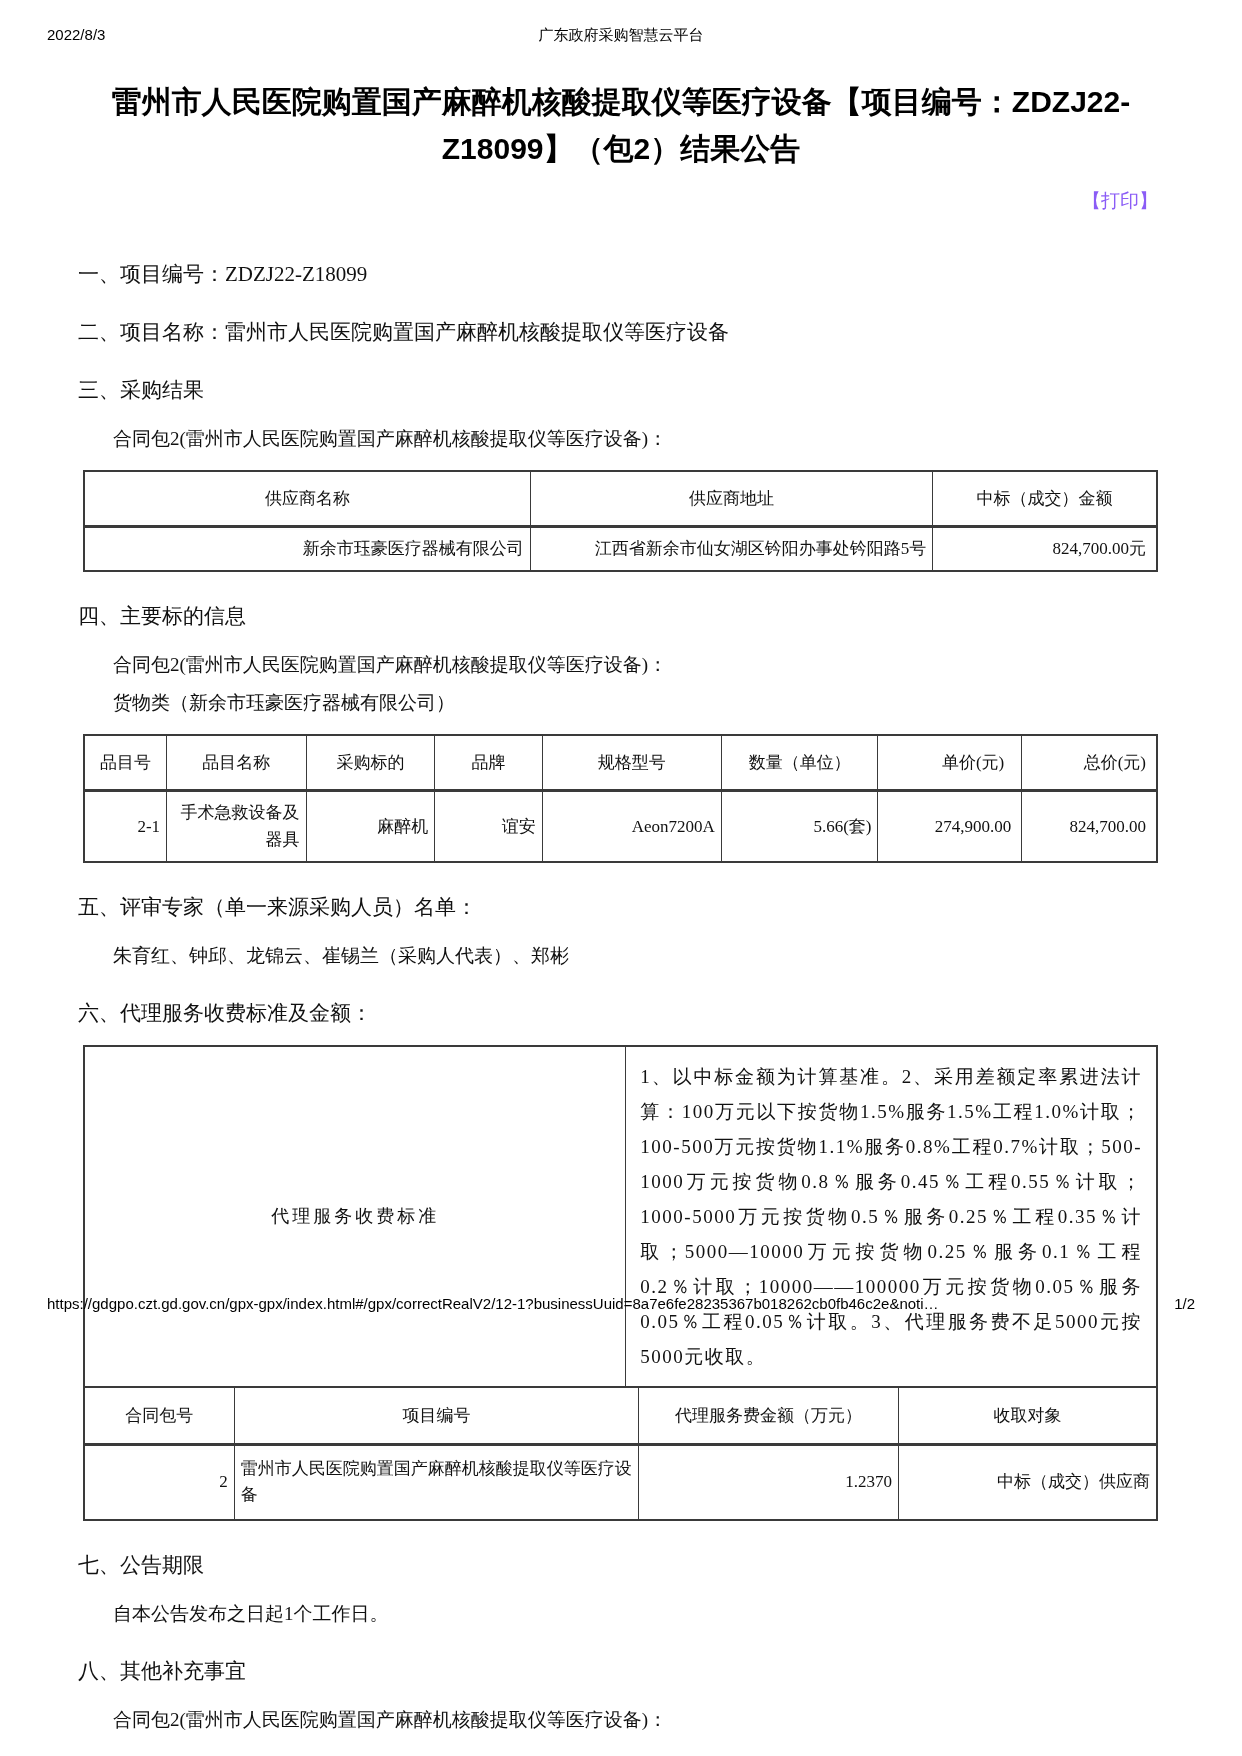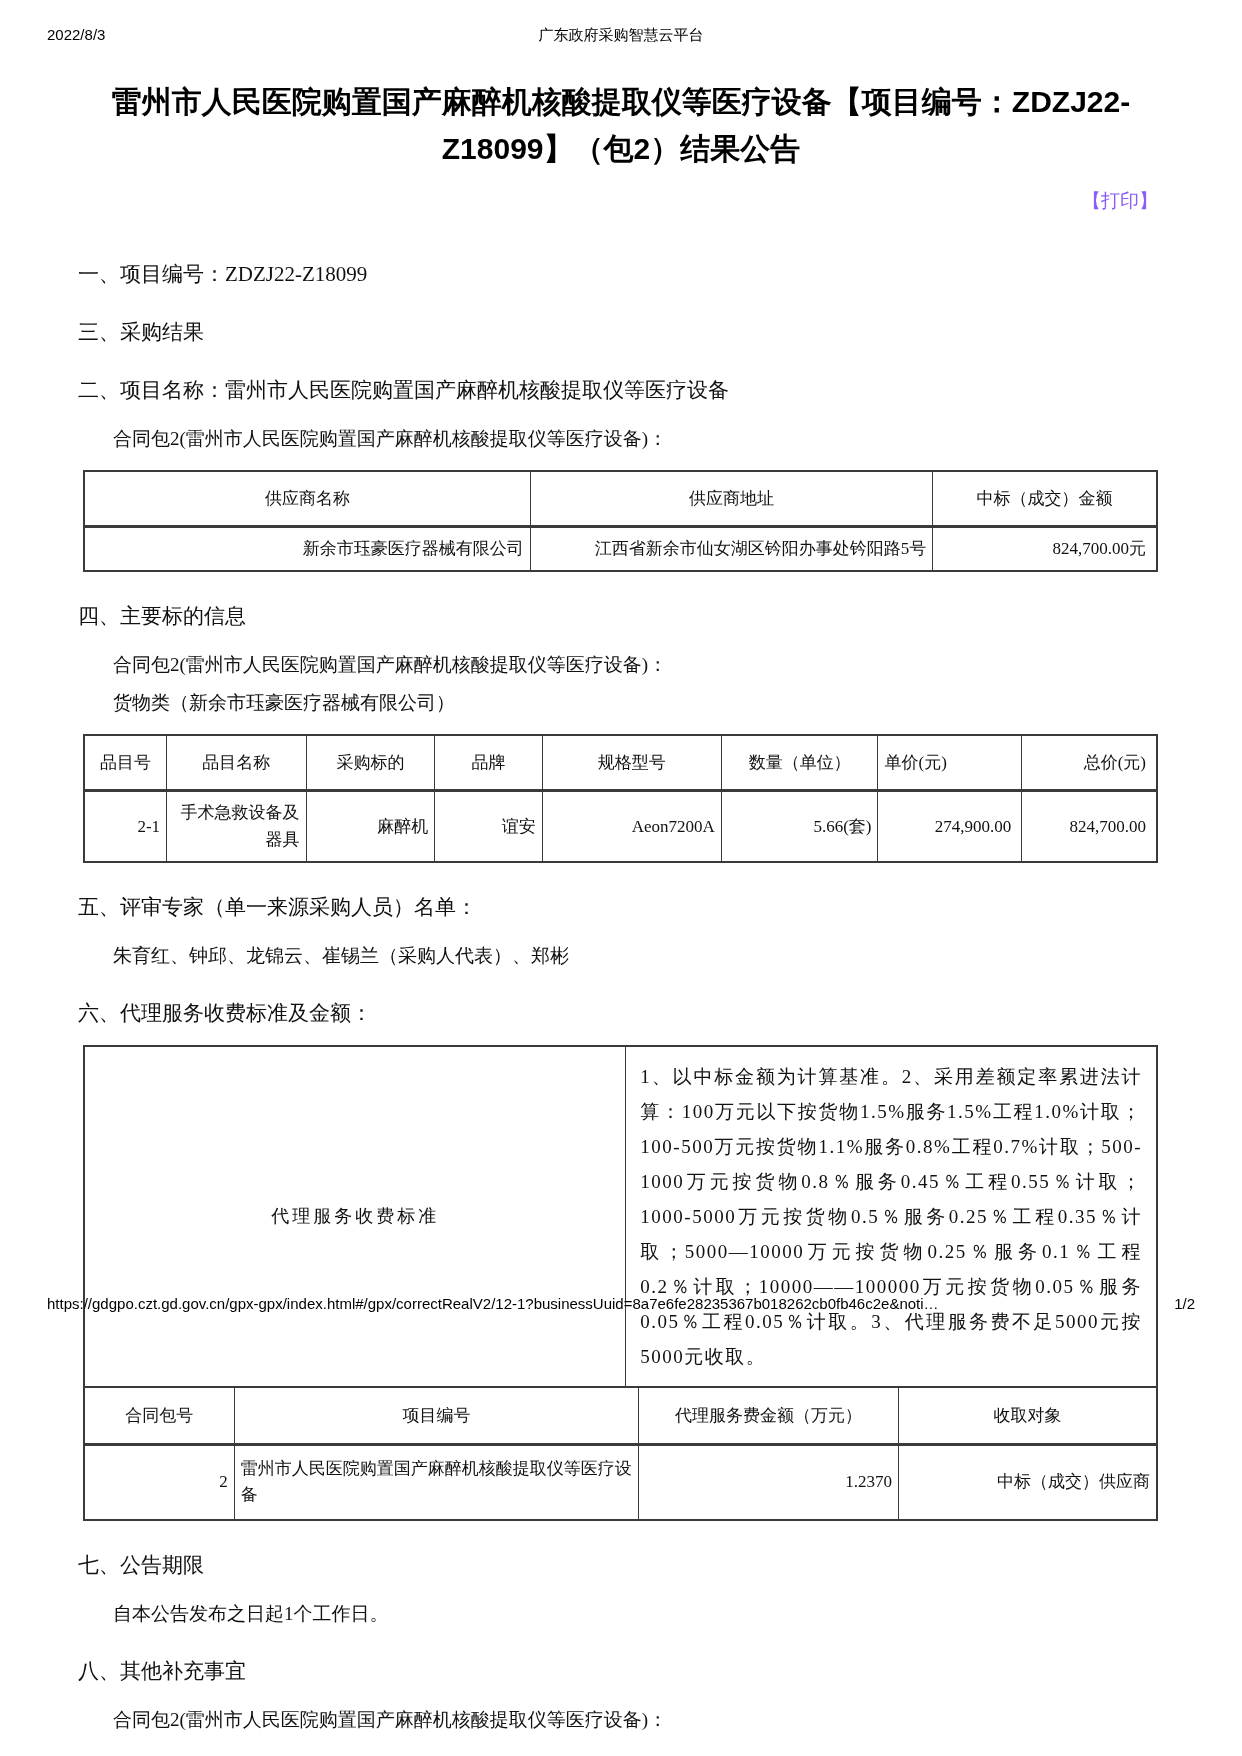--- a/index.html
+++ b/index.html
@@ -89,23 +89,23 @@
 
   <div class="content">
     <div class="doc-title">雷州市人民医院购置国产麻醉机核酸提取仪等医疗设备【项目编号：ZDZJ22-Z18099】（包2）结果公告</div>
 
     <div class="print-row">
       <span class="print-btn">【打印】</span>
     </div>
 
     <div class="sec-heading mt-s1">一、项目编号：ZDZJ22-Z18099</div>
 
+    <div class="sec-heading mt-h">二、项目名称：雷州市人民医院购置国产麻醉机核酸提取仪等医疗设备</div>
+
     <div class="sec-heading mt-h">三、采购结果</div>
-
-    <div class="sec-heading mt-h">二、项目名称：雷州市人民医院购置国产麻醉机核酸提取仪等医疗设备</div>
     <div class="body-line mt-p">合同包2(雷州市人民医院购置国产麻醉机核酸提取仪等医疗设备)：</div>
 
     <table class="mt-t">
       <colgroup>
         <col style="width:41.6%">
           <col style="width:37.5%">
           <col style="width:20.9%">
       </colgroup>
       <thead>
         <tr>
@@ -139,21 +139,21 @@
           <col style="width:12.6%">
       </colgroup>
       <thead>
         <tr>
           <th>品目号</th>
           <th>品目名称</th>
           <th>采购标的</th>
           <th>品牌</th>
           <th>规格型号</th>
           <th>数量（单位）</th>
-          <th style="text-align:left;padding-right:8px">单价(元)</th>
+          <th style="text-align:right;padding-right:17px">单价(元)</th>
           <th style="text-align:right;padding-right:10px">总价(元)</th>
         </tr>
       </thead>
       <tbody>
         <tr>
           <td>2-1</td>
           <td>手术急救设备及器具</td>
           <td>麻醉机</td>
           <td>谊安</td>
           <td>Aeon7200A</td>

